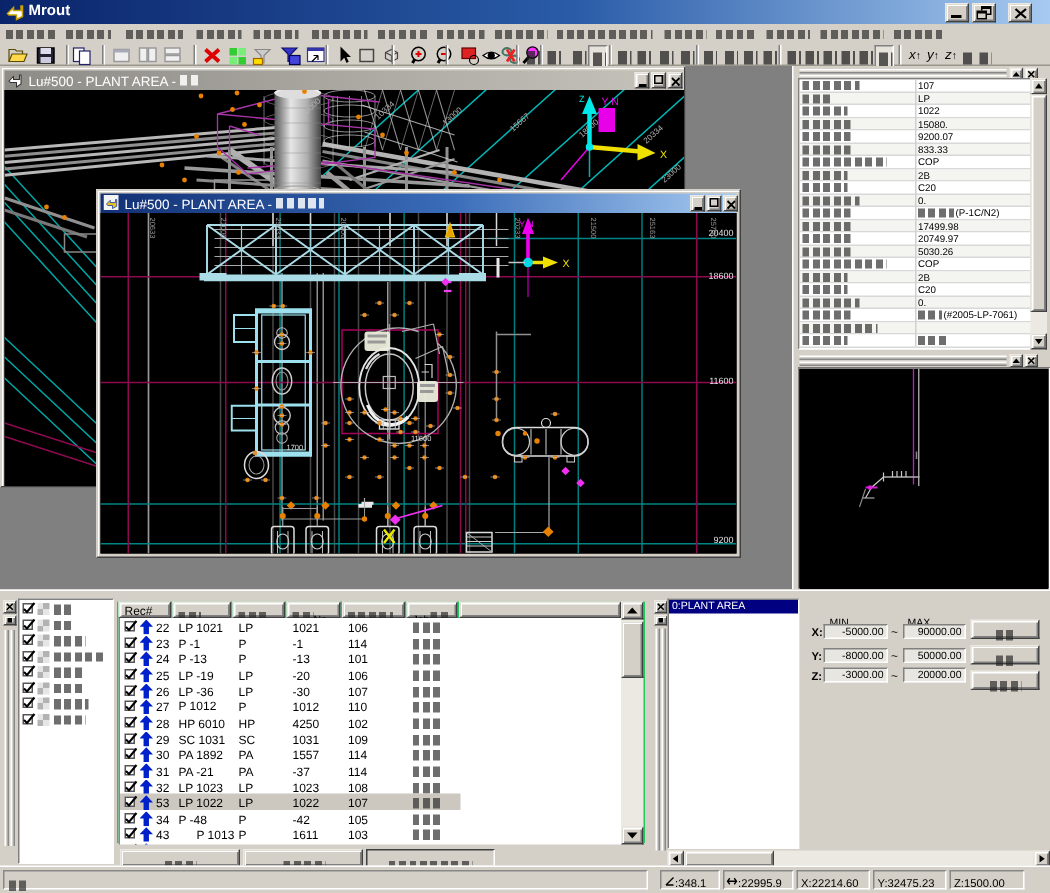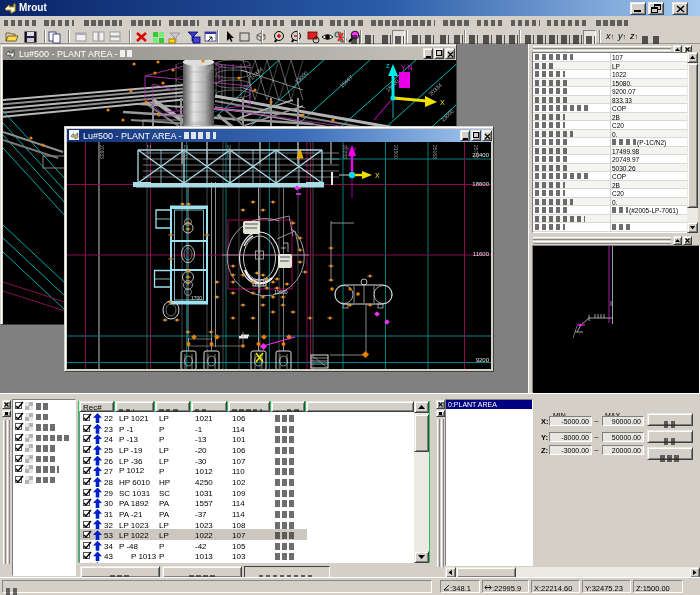--- a/index.html
+++ b/index.html
@@ -1041,21 +1041,21 @@
         <div class="abs" style="left:152px;top:129.80000000000004px;font-size:8px">105</div>
         <span class="k abs" style="left:195px;top:130.80000000000004px;width:20px;height:7px"></span>
         <div class="abs" style="left:3px;top:140.45000000000005px;width:7px;height:7px;background:#fff;border:1px solid #555"></div>
         <svg class="abs" style="left:2.5px;top:139.45000000000005px" width="9" height="9">
           <path d="M1 5 L3 7 L8 1" fill="none" stroke="#000" stroke-width="1.4"></path>
         </svg>
         <div class="abs" style="left:13px;top:139.45000000000005px;width:9px;height:10px;background:#0020cc;clip-path:polygon(50% 0,100% 48%,70% 48%,70% 100%,30% 100%,30% 48%,0 48%)"></div>
         <div class="abs" style="left:24px;top:140.45000000000005px;font-size:8px">43</div>
         <div class="abs" style="left:51px;top:140.45000000000005px;font-size:8px">P 1013</div>
         <div class="abs" style="left:79px;top:140.45000000000005px;font-size:8px">P</div>
-        <div class="abs" style="left:115px;top:140.45000000000005px;font-size:8px">1013</div>
+        <div class="abs" style="left:115px;top:140.45000000000005px;font-size:8px">1611</div>
         <div class="abs" style="left:152px;top:140.45000000000005px;font-size:8px">103</div>
         <span class="k abs" style="left:195px;top:141.45000000000005px;width:20px;height:7px"></span>
         <svg class="abs" style="left:2.5px;top:150.10000000000005px" width="9" height="9">
           <path d="M1 5 L3 7 L8 1" fill="none" stroke="#000" stroke-width="1.4"></path>
         </svg>
         <div class="abs" style="left:13px;top:150.10000000000005px;width:9px;height:10px;background:#0020cc;clip-path:polygon(50% 0,100% 48%,70% 48%,70% 100%,30% 100%,30% 48%,0 48%)"></div>
       </div>
       <div class="abs" style="left:336px;top:0;width:15px;height:162px;background:#ece9e2">
         <div class="btn abs" style="left:0;top:0;width:15px;height:12px">
           <svg width="13" height="10">

